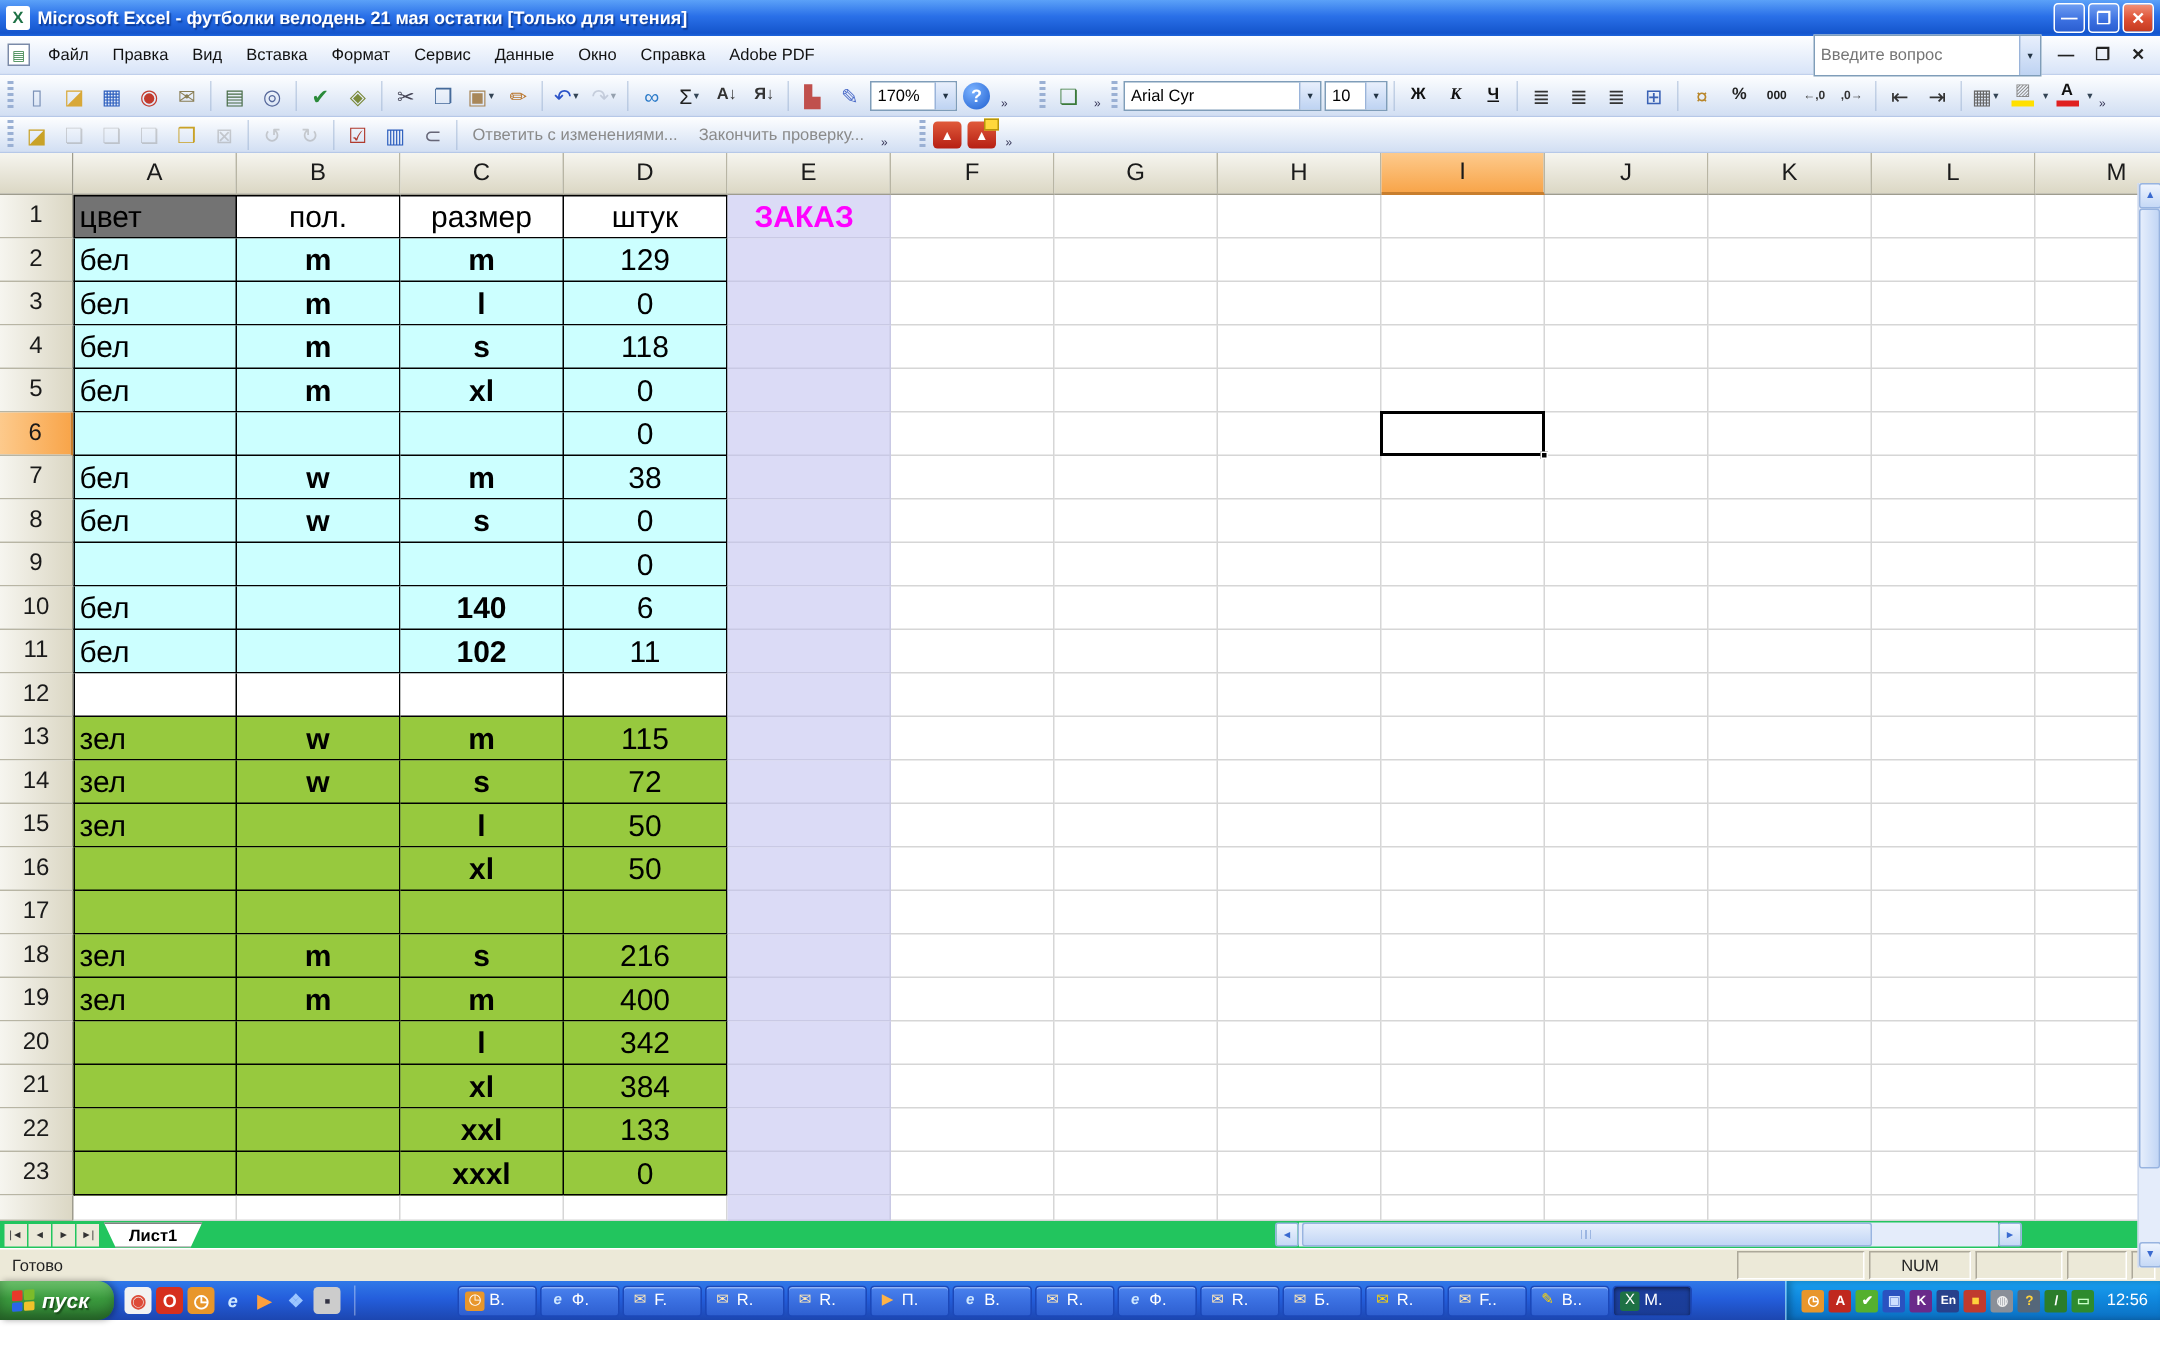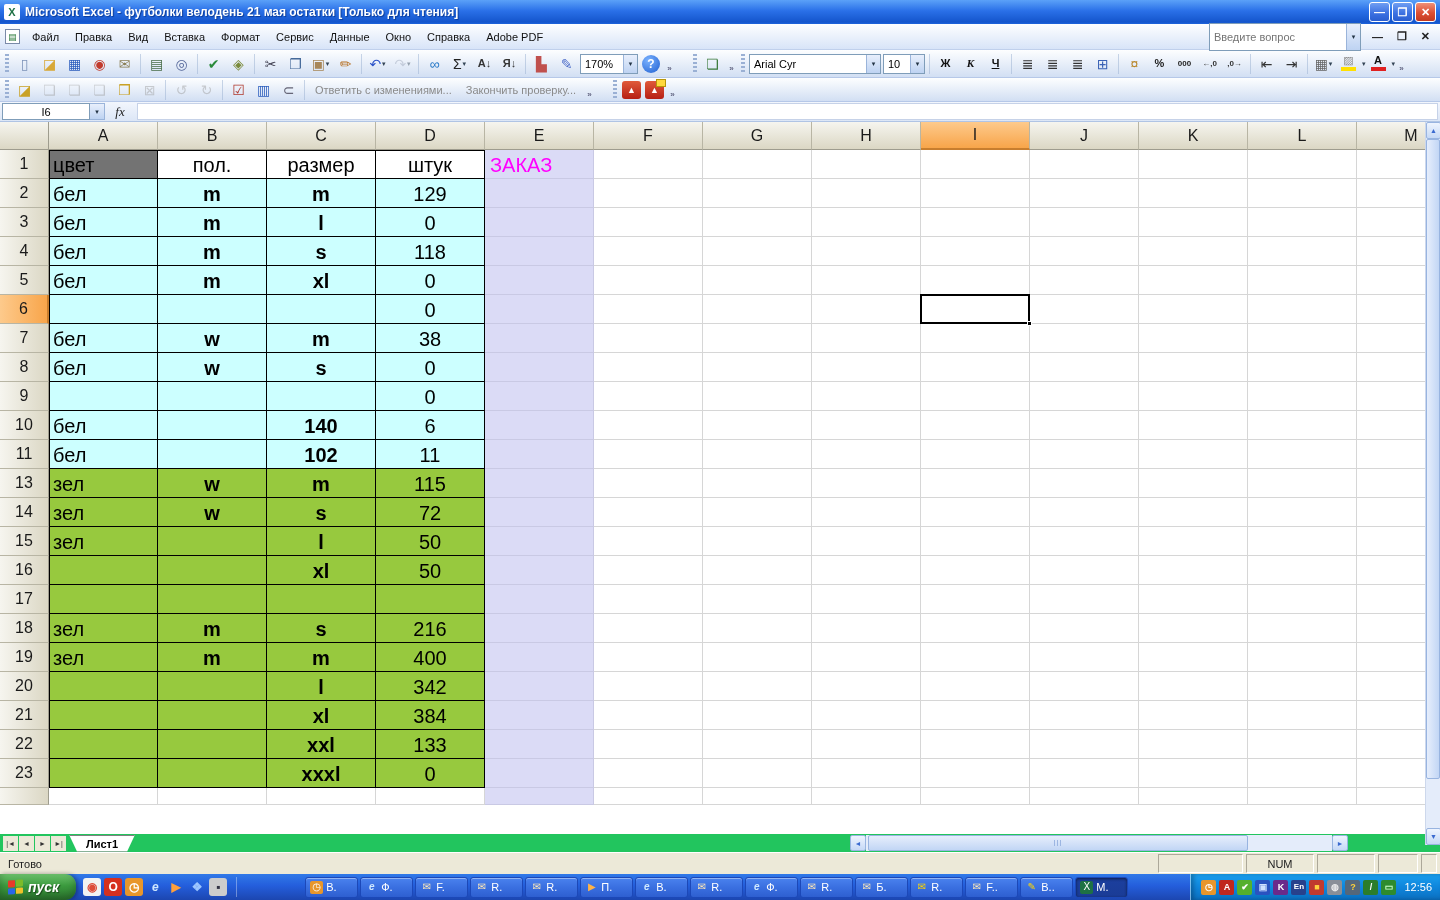--- a/index.html
+++ b/index.html
@@ -92,21 +92,21 @@
   .rowhdr.sel{background:linear-gradient(90deg,#fdca8c,#f8a54a);border-right:2px solid #c87e2e;}
   .cell{width:109px;height:100%;display:flex;align-items:flex-end;padding:0 3px 3px;font-size:20px;
     color:#000;line-height:1;overflow:hidden;flex:0 0 auto;}
   .cell.ctr{justify-content:center;}
   .cell.b{font-weight:bold;}
   .cell.tblc{border-right:1px solid #000;border-bottom:1px solid #000;}
   .cell.first{border-left:1px solid #000;}
   .cell.rt{border-top:1px solid #000;}
   .cell.gcell{border-right:1px solid #d6d6d6;border-bottom:1px solid #d6d6d6;}
   .cell.ecell{border-right:1px solid #c9c9e4;border-bottom:1px solid #c9c9e4;}
-  .cell.order{font-weight:normal;padding-left:5px;}
+  .cell.order{font-weight:bold;padding-left:18px;}
   .sel-box{position:absolute;border:2px solid #000;background:rgba(255,255,255,0);}
   .sel-handle{position:absolute;width:5px;height:5px;background:#000;border:1px solid #fff;right:-4px;bottom:-4px;}
   
   .tabbar{position:relative;height:18px;background:#22c55e;display:flex;align-items:center;font-size:11px;}
   .tabnav{display:flex;gap:1px;padding:0 3px;}
   .tabnav-btn{width:15px;height:15px;display:flex;align-items:center;justify-content:center;font-size:7px;
     color:#333;background:#ece9d8;}
   .sheet-tab{height:17px;padding:1px 16px 0;background:#fff;color:#000;font-weight:bold;
     display:flex;align-items:center;clip-path:polygon(0 0,100% 0,calc(100% - 8px) 100%,8px 100%);
     border:1px solid #808080;}
@@ -401,26 +401,20 @@
       <span class="tb-lbl">Ответить с изменениями...</span>
       <span class="tb-lbl">Закончить проверку...</span>
       <span class="tb-chev">»</span>
       <span class="tb-bigsep"></span>
       <span class="tb-grip"></span>
       <span class="pdf-ic">▲</span>
       <span class="pdf-ic mail">▲</span>
       <span class="tb-chev">»</span>
     </div>
 
-  <div class="fbar">
-    <span class="namebox">I6</span>
-    <span class="nb-arrow">▾</span>
-    <span class="fx">fx</span>
-    <span class="fvalue"></span>
-  </div>
 
   <div class="grid">
       <div class="ghead">
         <div class="corner"></div>
         <div class="colhdr">A</div>
         <div class="colhdr">B</div>
         <div class="colhdr">C</div>
         <div class="colhdr">D</div>
         <div class="colhdr">E</div>
         <div class="colhdr">F</div>
@@ -591,20 +585,36 @@
         <div class="cell gcell"></div>
         <div class="cell gcell"></div>
         <div class="cell gcell"></div>
       </div>
       <div class="grow">
         <div class="rowhdr">11</div>
         <div class="cell tblc first" style="background: rgb(204, 255, 255);">бел</div>
         <div class="cell tblc ctr b" style="background: rgb(204, 255, 255);"></div>
         <div class="cell tblc ctr b" style="background: rgb(204, 255, 255);">102</div>
         <div class="cell tblc ctr" style="background: rgb(204, 255, 255);">11</div>
+        <div class="cell ecell" style="background: rgb(219, 219, 246);"></div>
+        <div class="cell gcell"></div>
+        <div class="cell gcell"></div>
+        <div class="cell gcell"></div>
+        <div class="cell gcell"></div>
+        <div class="cell gcell"></div>
+        <div class="cell gcell"></div>
+        <div class="cell gcell"></div>
+        <div class="cell gcell"></div>
+      </div>
+      <div class="grow">
+        <div class="rowhdr">12</div>
+        <div class="cell tblc first" style="background: rgb(255, 255, 255);"></div>
+        <div class="cell tblc ctr b" style="background: rgb(255, 255, 255);"></div>
+        <div class="cell tblc ctr b" style="background: rgb(255, 255, 255);"></div>
+        <div class="cell tblc ctr" style="background: rgb(255, 255, 255);"></div>
         <div class="cell ecell" style="background: rgb(219, 219, 246);"></div>
         <div class="cell gcell"></div>
         <div class="cell gcell"></div>
         <div class="cell gcell"></div>
         <div class="cell gcell"></div>
         <div class="cell gcell"></div>
         <div class="cell gcell"></div>
         <div class="cell gcell"></div>
         <div class="cell gcell"></div>
       </div>

